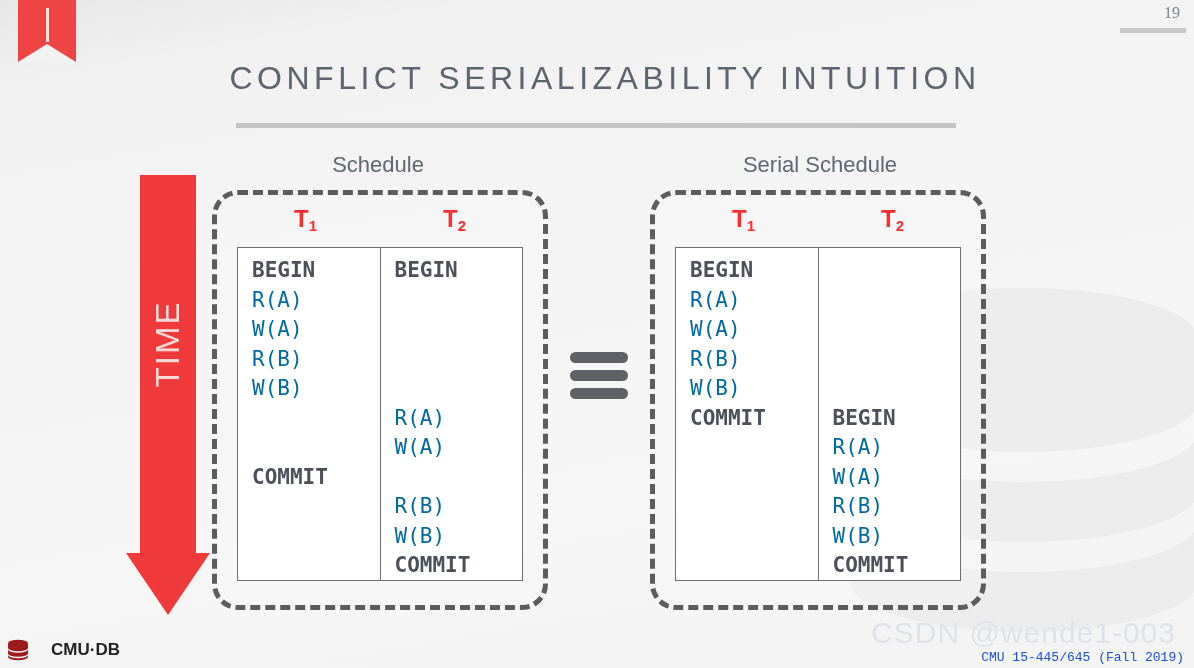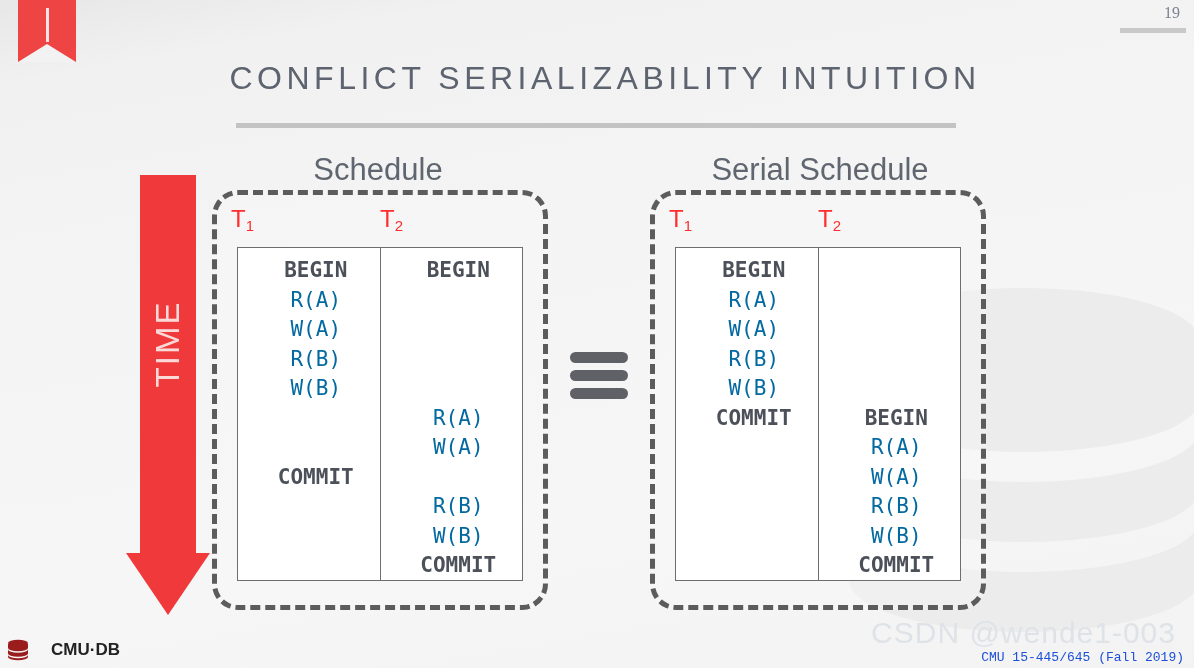--- a/index.html
+++ b/index.html
@@ -21,45 +21,45 @@
   
   .page-num{position:absolute;right:14px;top:4px;font-size:16px;color:#7b8190;font-family:"Liberation Serif",serif;}
   .page-rule{position:absolute;right:8px;top:28px;width:66px;height:5px;background:#c9c9c9;}
 
   
   .title{position:absolute;left:110px;top:60px;width:990px;text-align:center;
     font-size:32px;letter-spacing:4.5px;color:#5d6470;font-weight:400;white-space:nowrap;}
   .title-rule{position:absolute;left:236px;top:123px;width:720px;height:5px;background:#c3c3c3;}
 
   
-  .caption{position:absolute;font-size:31px;color:#60666f;font-weight:400;white-space:nowrap;}
+  .caption{position:absolute;font-size:22px;color:#60666f;font-weight:400;white-space:nowrap;}
   .caption.left{left:218px;top:152px;width:320px;text-align:center;}
   .caption.right{left:660px;top:152px;width:320px;text-align:center;}
 
   
   .time-arrow{position:absolute;left:140px;top:175px;width:56px;height:440px;}
   .time-shaft{position:absolute;left:0;top:0;width:56px;height:382px;background:#f0393a;}
   .time-head{position:absolute;left:-14px;top:378px;width:0;height:0;
     border-left:42px solid transparent;border-right:42px solid transparent;border-top:62px solid #f0393a;}
   .time-label{position:absolute;left:-49px;top:150px;width:154px;text-align:center;
     transform:rotate(-90deg);color:#fbd9d9;font-size:33px;letter-spacing:2px;}
 
   
   .sched{position:absolute;border:5px dashed #5c5c5c;border-radius:26px;background:rgba(250,250,250,0.35);}
   .sched.left{left:212px;top:190px;width:326px;height:410px;}
   .sched.right{left:650px;top:190px;width:326px;height:410px;}
 
   
   .thead{position:absolute;top:10px;left:14px;right:14px;height:38px;display:flex;}
-  .thead > div{flex:1;text-align:left;font-size:24px;font-weight:normal;color:#ff2d2d;}
+  .thead > div{flex:1;text-align:center;font-size:24px;font-weight:bold;color:#ff2d2d;}
   .thead sub{font-size:15px;vertical-align:-4px;}
 
   
   .tbl{position:absolute;top:52px;left:20px;right:20px;bottom:24px;
-    background:#fff;border:1.5px solid #6e6e6e;display:flex;text-align:center;}
+    background:#fff;border:1.5px solid #6e6e6e;display:flex;}
   .tcol{flex:1;padding:8px 0 0 14px;box-sizing:border-box;}
   .tcol + .tcol{border-left:1.5px solid #6e6e6e;}
   .op{font-family:"DejaVu Sans Mono","Liberation Mono",monospace;font-size:21px;line-height:29.5px;
     color:#0369a1;white-space:pre;height:29.5px;}
   .op.kw{font-weight:bold;color:#4b5059;}
   .op.blank{color:transparent;}
 
   
   .equiv{position:absolute;left:570px;top:352px;width:58px;}
   .equiv i{display:block;height:11px;border-radius:6px;background:#5f6166;margin-bottom:7px;}

